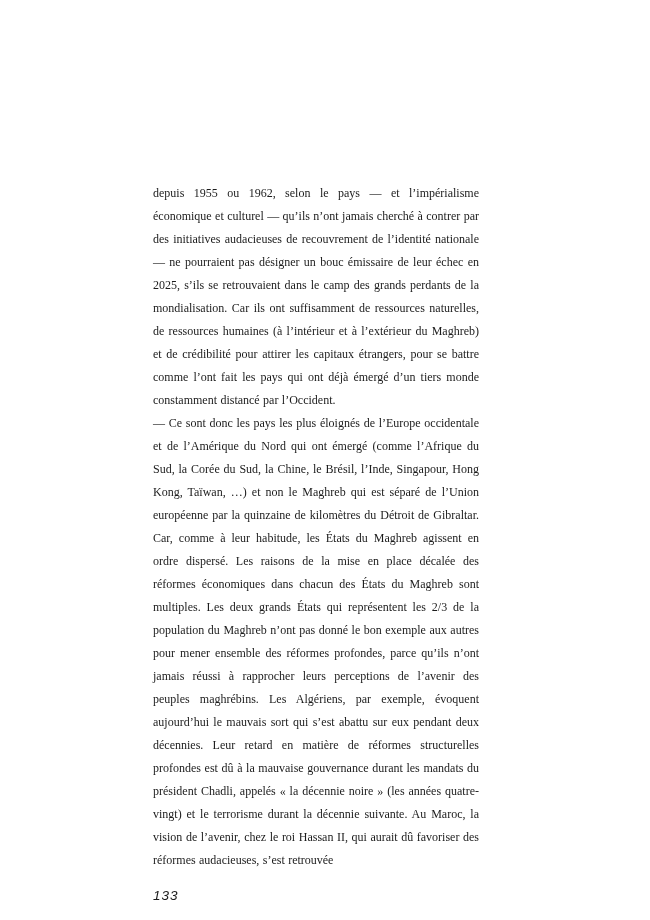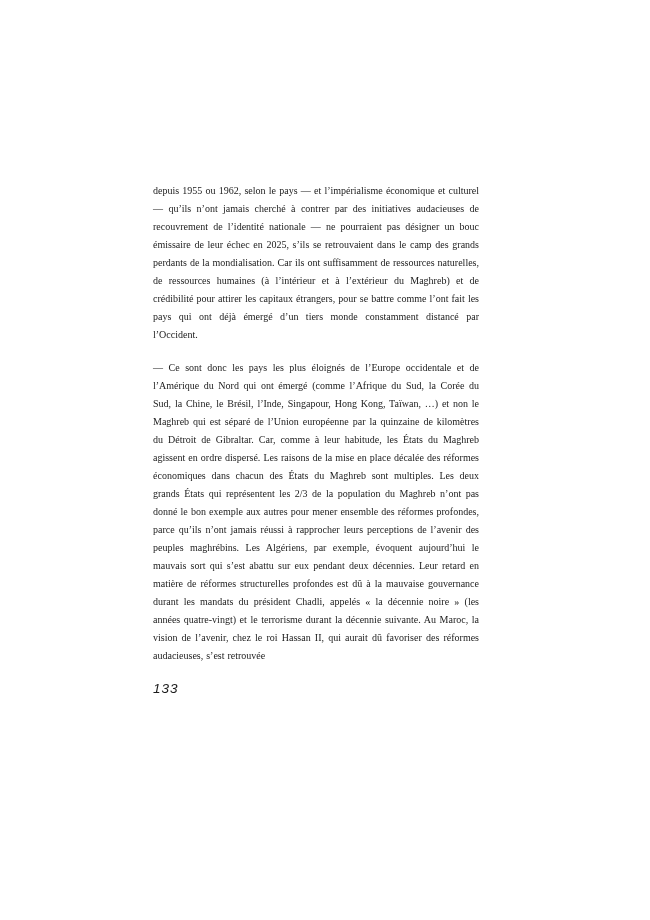--- a/index.html
+++ b/index.html
@@ -18,28 +18,27 @@
   .text-block {
     position: absolute;
     left: 153px;
     top: 182px;
     width: 326px;
   }
   .para {
     margin: 0;
     padding: 0;
     font-family: "Liberation Serif", serif;
-    font-size: 10px;
-    line-height: 18px;
+    font-size: 12px;
+    line-height: 23px;
     color: #1b1b1b;
     text-align: justify;
     word-spacing: 0.4px;
   }
   .para + .para {
-    margin-top: 15px;
   }
   .page-number {
     margin-top: 16px;
     text-align: left;
     font-family: "Liberation Sans", sans-serif;
     font-style: italic;
     font-size: 13.5px;
     letter-spacing: 1px;
     color: #1b1b1b;
   }

